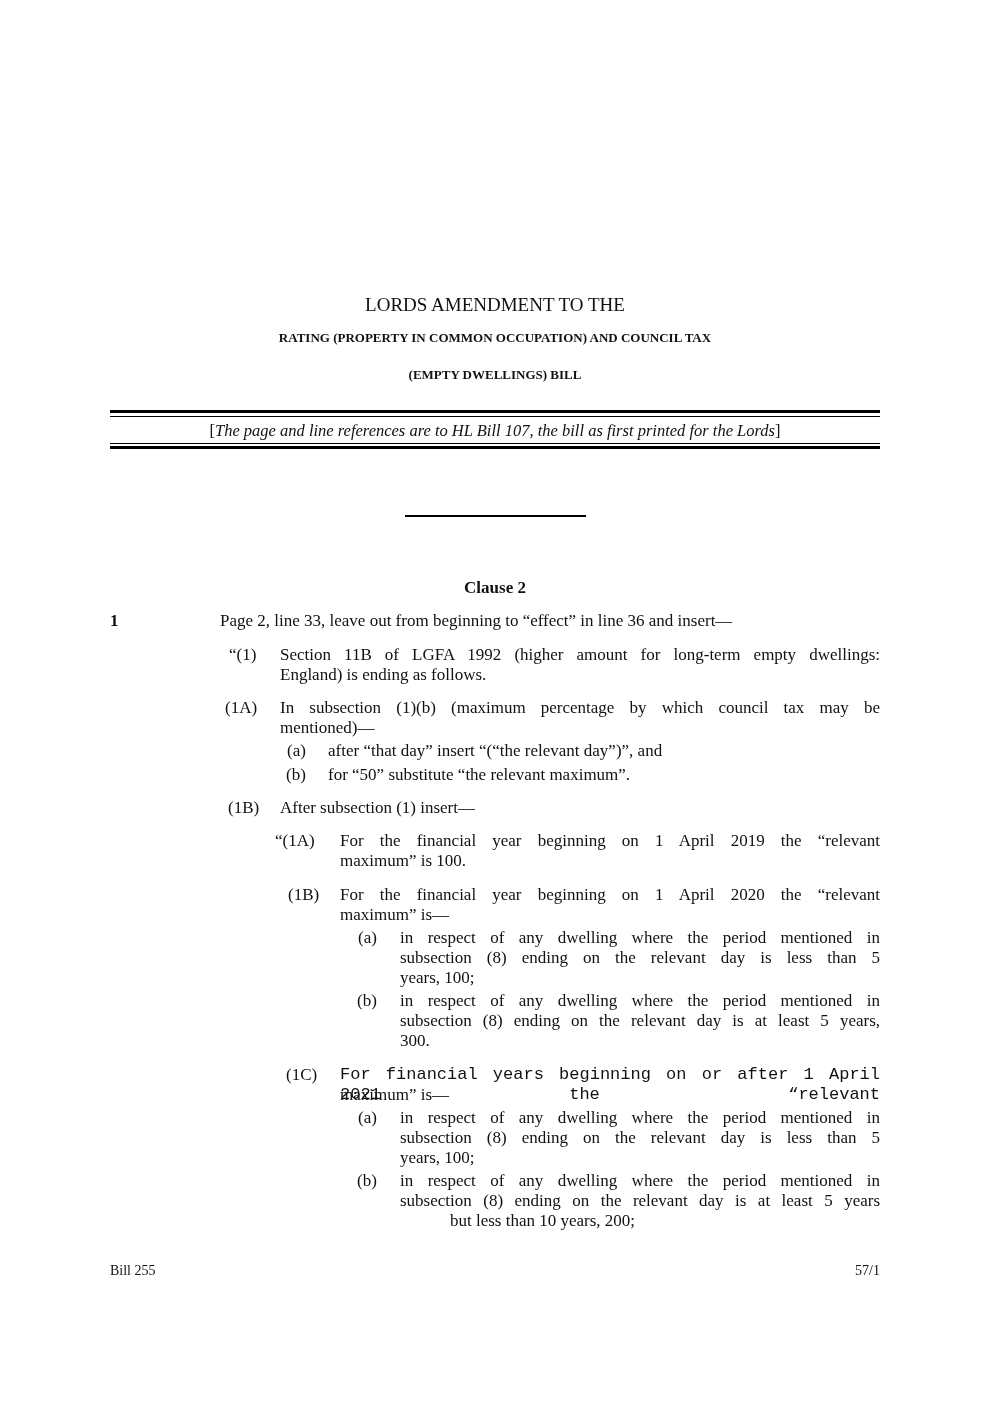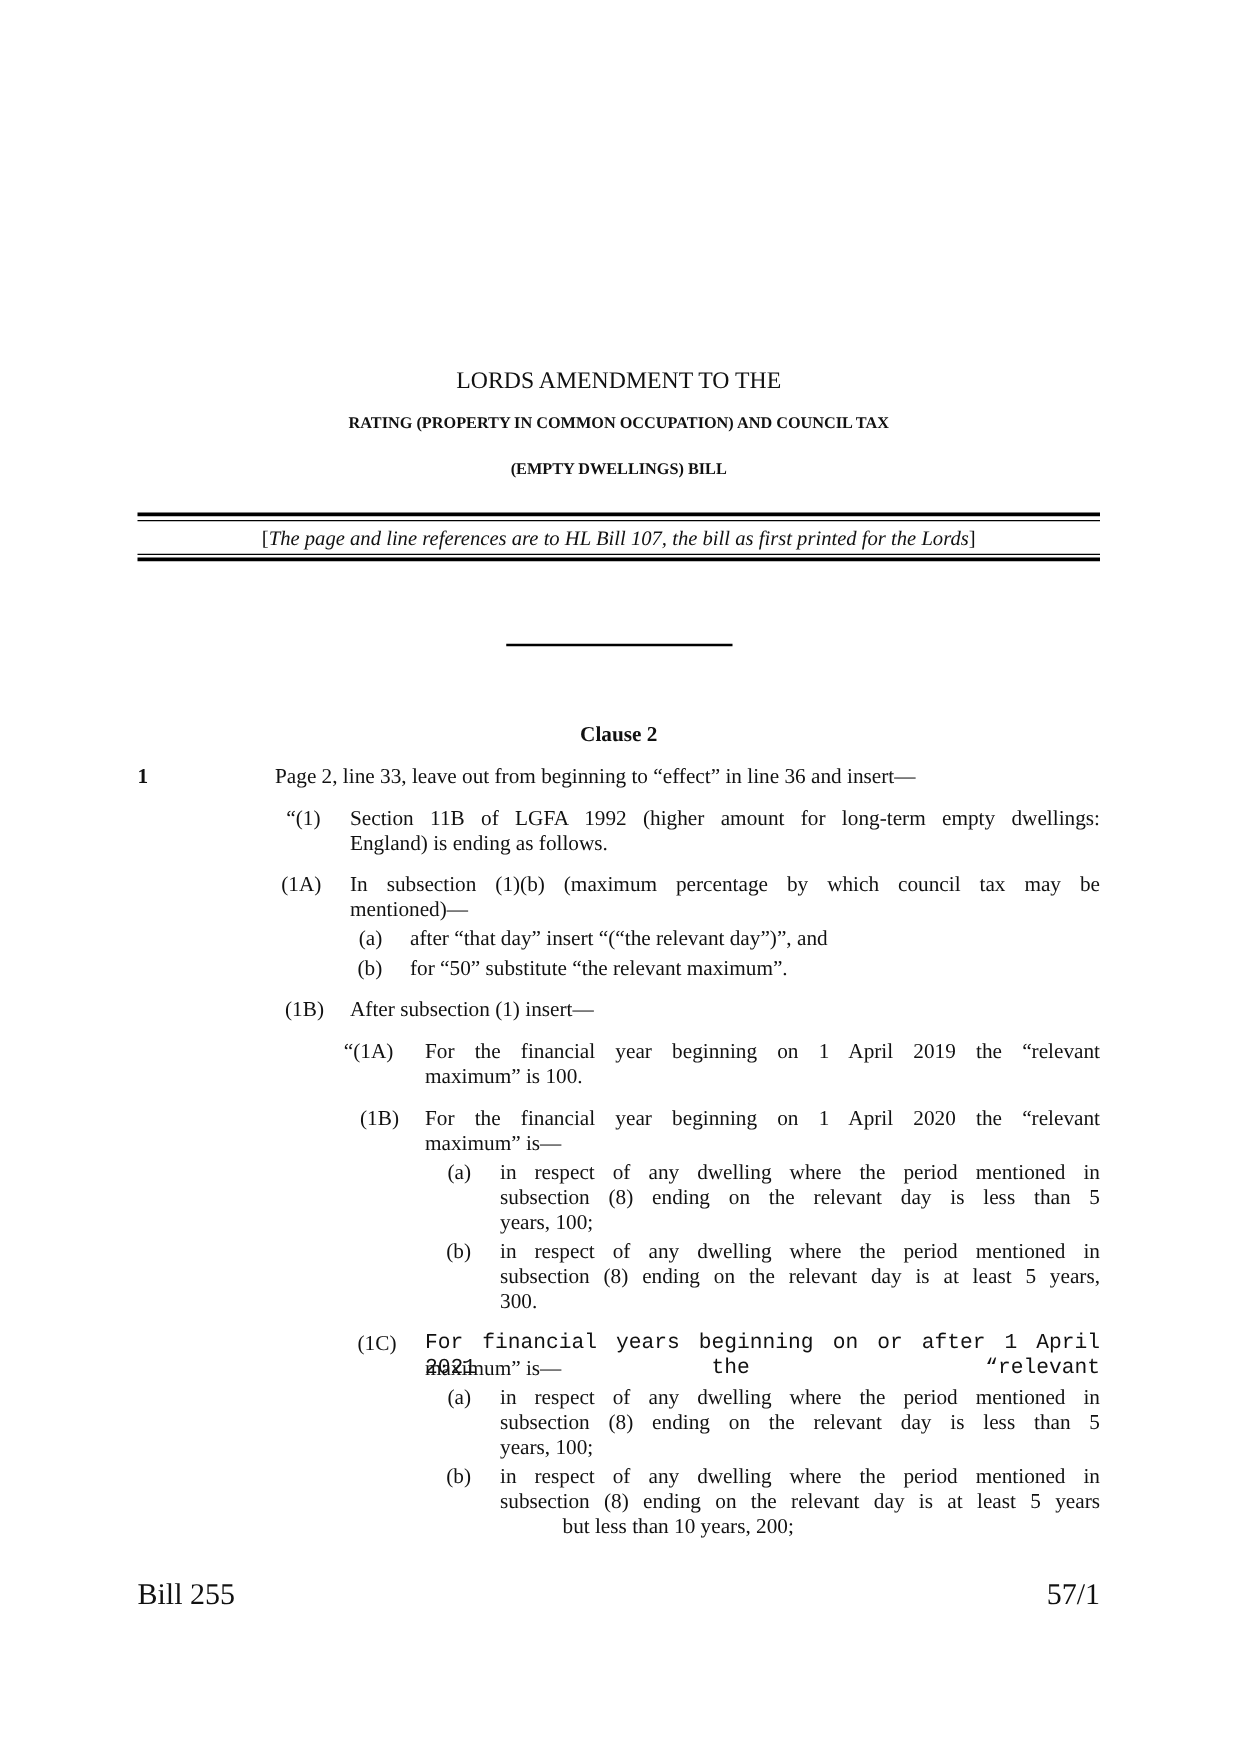--- a/index.html
+++ b/index.html
@@ -16,21 +16,21 @@
   .t2 { top: 367px; }
   .rule-thick { position: absolute; left: 110px; width: 770px; height: 2.5px; background: #000; }
   .rule-thin { position: absolute; left: 110px; width: 770px; height: 1.2px; background: #000; }
   .refnote { top: 421px; font-size: 16.5px; }
   .refnote i { font-style: italic; }
   .short-rule { left: 405px; width: 181px; top: 515px; height: 1.5px; background: #000; }
   .clause-heading { top: 578px; font-weight: bold; font-size: 17px; }
   .amend-num { left: 110px; top: 611px; font-weight: bold; }
   .line { position: absolute; white-space: nowrap; line-height: 20px; }
   .justify { text-align: justify; text-align-last: justify; white-space: normal; }
-  .footer { top: 1263px; font-size: 24px; }
+  .footer { top: 1263px; font-size: 14px; }
 </style>
 </head>
 <body>
 
 <div class="abs center title-small">LORDS AMENDMENT TO THE</div>
 <div class="abs center title-big t1">RATING (PROPERTY IN COMMON OCCUPATION) AND COUNCIL TAX</div>
 <div class="abs center title-big t2">(EMPTY DWELLINGS) BILL</div>
 
 <div class="rule-thick" style="top:410px;"></div>
 <div class="rule-thin" style="top:416px;"></div>

